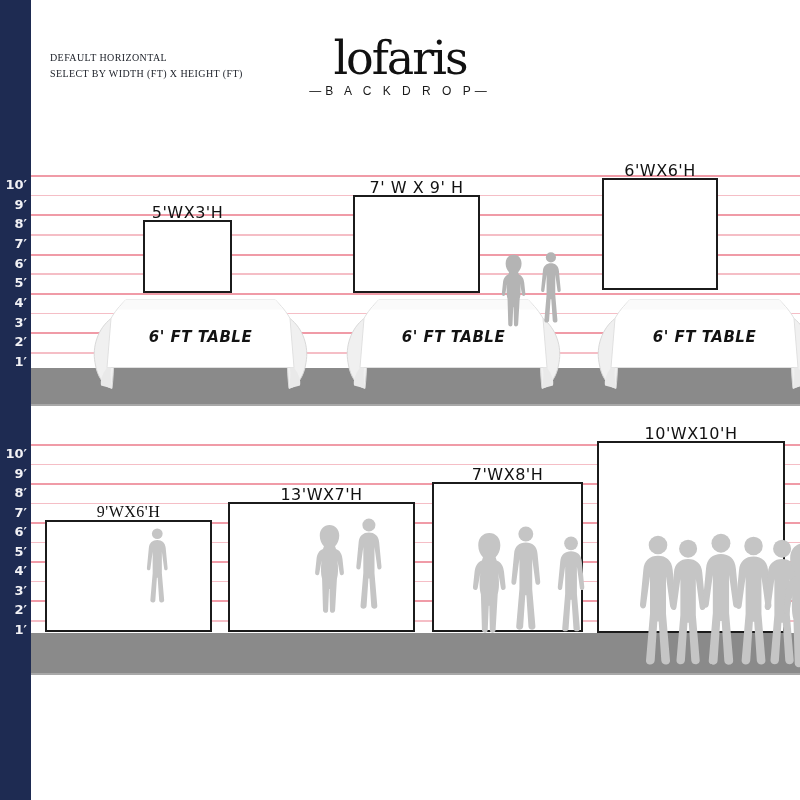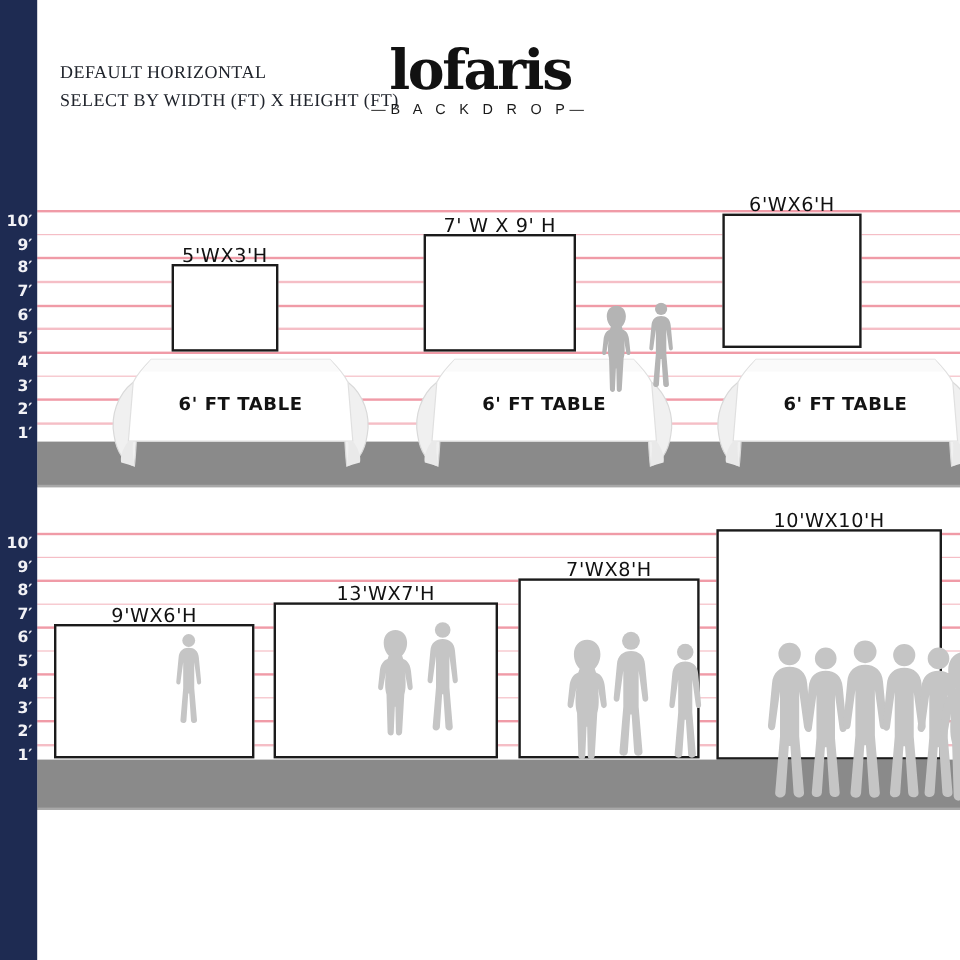--- a/index.html
+++ b/index.html
@@ -15,36 +15,36 @@
     letter-spacing:0px;line-height:15px;z-index:4;
   }
   
   .gridline{position:absolute;left:31px;width:769px;height:2px;background:#f09ba7;z-index:1;}
   .gridline.alt{opacity:0.65;height:1.5px;}
   
   .floor{position:absolute;left:31px;width:769px;background:#8a8a8a;z-index:2;border-bottom:2px solid #a8a8a8;}
   
   #header-left{position:absolute;left:50px;top:50px;z-index:6;
     font-family:"Liberation Serif","DejaVu Serif",serif;color:#20242c;
-    font-size:15px;line-height:1.55;letter-spacing:0.4px;}
+    font-size:10px;line-height:1.55;letter-spacing:0.4px;}
   #logo-block{position:absolute;left:300px;top:34px;width:200px;text-align:center;z-index:6;}
-  #logo-text{font-family:"DejaVu Serif",serif;font-weight:bold;font-size:46px;
+  #logo-text{font-family:"DejaVu Serif",serif;font-weight:normal;font-size:46px;
     color:#111111;letter-spacing:-2px;line-height:1.05;}
   #logo-tagline{font-family:"Liberation Sans",sans-serif;font-size:12px;color:#1a1a1a;
     letter-spacing:4px;margin-top:2px;}
   #product-sizing-title{position:absolute;right:20px;top:57px;z-index:6;
     font-family:"Liberation Sans",sans-serif;font-size:16px;color:#2e2e2e;
     letter-spacing:1.6px;font-weight:400;}
   
   .backdrop-rect{position:absolute;background:#ffffff;border:2px solid #1b1b1b;z-index:4;box-sizing:border-box;}
   .backdrop-label{position:absolute;z-index:6;text-align:center;
     font-family:"DejaVu Sans",sans-serif;font-size:16px;color:#111;
     letter-spacing:0.5px;font-weight:500;white-space:nowrap;}
   
-  .table-wrap{position:absolute;width:225px;height:96px;z-index:3;}
+  .table-wrap{position:absolute;width:225px;height:96px;z-index:3;font-style:italic;}
   .table-wrap svg{position:absolute;left:0;top:0;overflow:visible;}
   .table-label{position:absolute;left:0;top:32px;width:225px;text-align:center;
     font-family:"DejaVu Sans",sans-serif;font-size:15px;font-weight:bold;color:#131313;
     letter-spacing:0.5px;}
   
   .people{position:absolute;z-index:5;overflow:visible;}
   .people .fig{fill:#c5c5c5;}
   .people.darker .fig{fill:#b4b4b4;}
   #defs-svg{position:absolute;width:0;height:0;}
 </style>
@@ -159,21 +159,21 @@
         <use href="#table-shape"></use>
       </svg>
     <div class="table-label">6' FT TABLE</div>
   </div>
 
   <svg class="people darker" style="left:480px;top:250px;" width="92" height="124" viewBox="0 0 92 124">
     <use class="fig" href="#p-woman" transform="translate(6,4) scale(0.60)"></use>
     <use class="fig" href="#p-man" transform="translate(44,2) scale(0.585)"></use>
   </svg>
 
-  <div class="backdrop-label" style="left:45px;top:503px;width:167px;">9'WX6'H</div>
+  <div class="backdrop-label" style="left:45px;top:503px;width:167px;font-family:Liberation Serif, serif;">9'WX6'H</div>
   <div class="backdrop-rect" style="left:45px;top:520px;width:167px;height:112px;"></div>
   <svg class="people" style="left:45px;top:520px;" width="167" height="130" viewBox="0 0 167 130">
     <use class="fig" href="#p-man" transform="translate(63,8) scale(0.59)"></use>
   </svg>
 
   <div class="backdrop-label" style="left:228px;top:485px;width:187px;">13'WX7'H</div>
   <div class="backdrop-rect" style="left:228px;top:502px;width:187px;height:130px;"></div>
   <svg class="people" style="left:228px;top:502px;" width="187" height="148" viewBox="0 0 187 148">
     <use class="fig" href="#p-woman" transform="translate(44,22) scale(0.615)"></use>
     <use class="fig" href="#p-man" transform="translate(82,16) scale(0.63)"></use>

